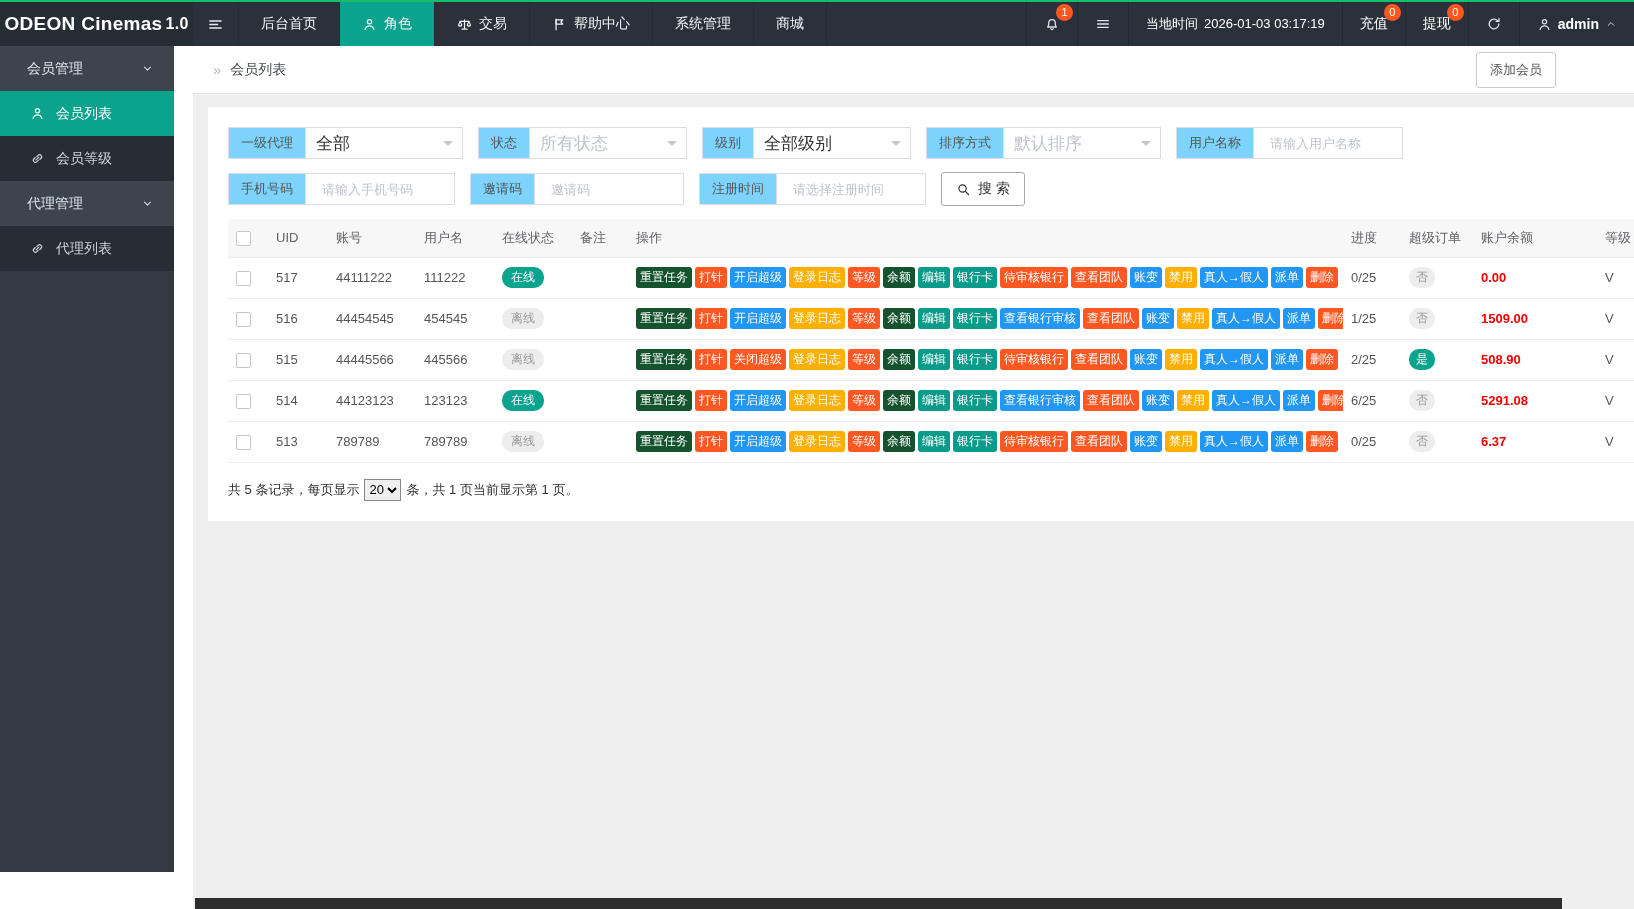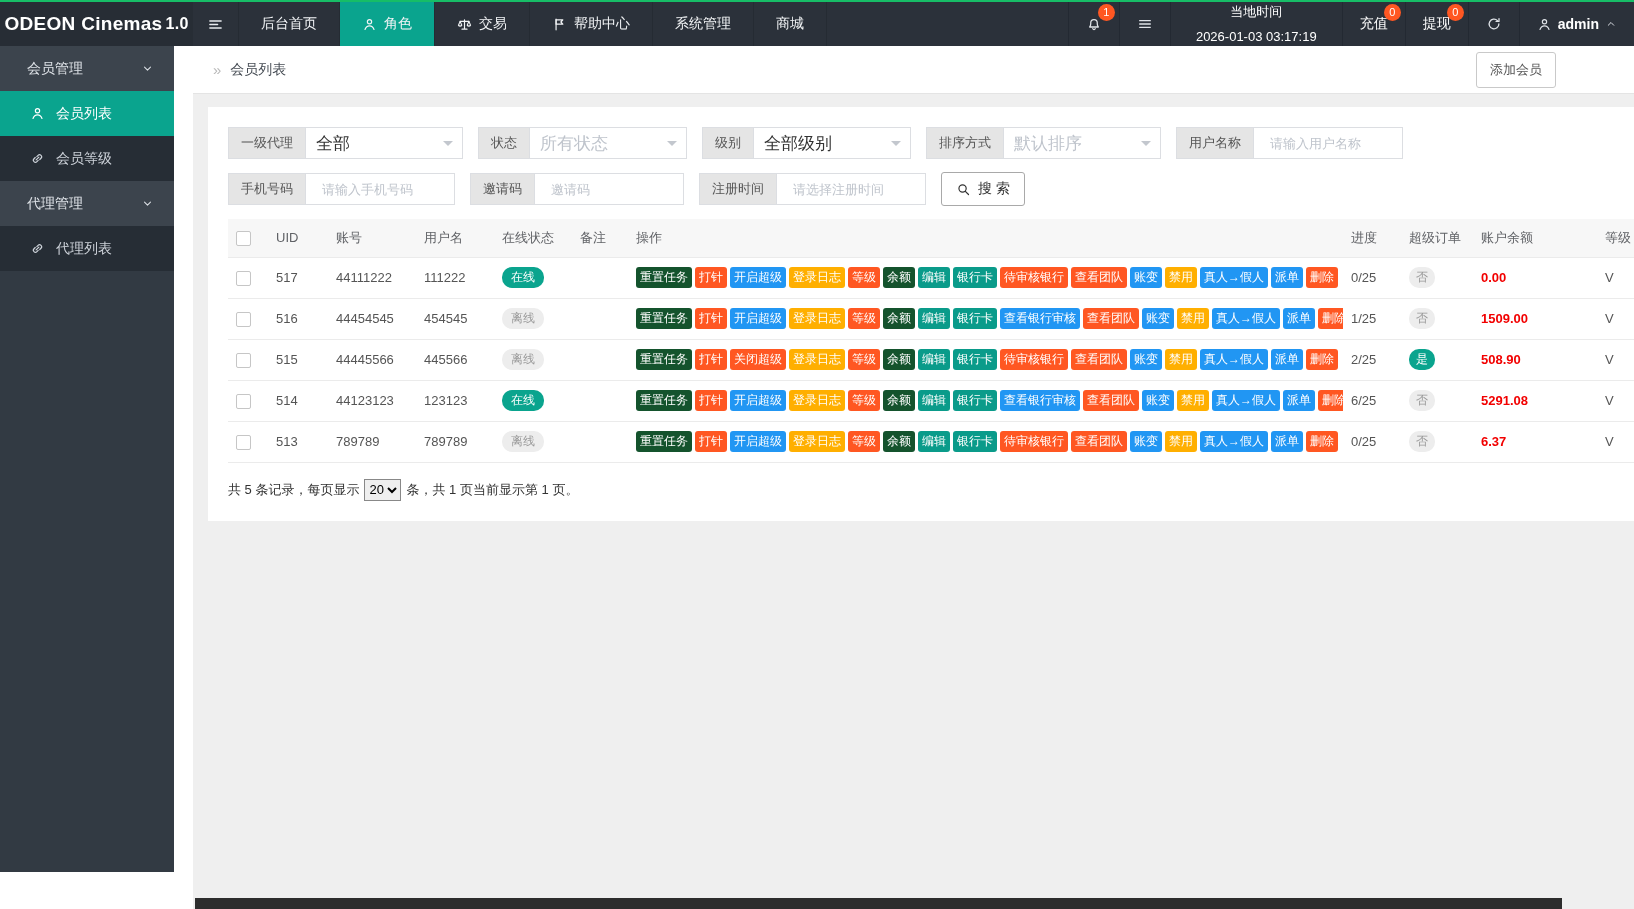--- a/index.html
+++ b/index.html
@@ -14,21 +14,21 @@
   .logo sup { font-size:16px; font-weight:bold; margin-left:3px; }
   .hamburger { width:46px; display:flex; align-items:center; justify-content:center;
     border-right:1px solid #252b33; color:#e7eaee; cursor:pointer; }
   .nav-menu { display:flex; align-items:stretch; }
   .nav-item { padding:0 22px; display:flex; align-items:center; gap:7px; font-size:14px;
     color:#f2f4f6; cursor:pointer; border-right:1px solid #252b33; }
   .nav-item.active { background:#0aa48e; }
   .nav-right { margin-left:auto; display:flex; align-items:stretch; }
   .nr-item { display:flex; align-items:center; padding:0 17px; border-left:1px solid #232932;
     position:relative; font-size:14px; gap:6px; cursor:pointer; color:#fff; }
-  .nr-time { flex-direction:column; justify-content:center; min-width:172px; font-size:13px;
+  .nr-time { flex-direction:row; justify-content:center; min-width:172px; font-size:13px;
     line-height:1.5; text-align:left; cursor:default;gap:6px; }
   .badge { position:absolute; top:2px; right:4px; background:#ff5722; color:#fff; border-radius:9px;
     min-width:17px; height:17px; line-height:17px; font-size:11px; text-align:center; padding:0 4px; }
   .nr-user { font-weight:bold; }
 
   
   .sidebar { position:absolute; left:0; top:46px; width:174px; height:826px; background:#323a43; }
   .side-group { height:45px; display:flex; align-items:center; justify-content:space-between;
     padding:0 20px 0 27px; background:#3c444d; color:#dfe3e8; font-size:14px; cursor:pointer; }
   .side-item { height:45px; display:flex; align-items:center; gap:11px; padding-left:30px;
@@ -45,21 +45,21 @@
     color:#555; font-size:13px; padding:8px 13px; border-radius:3px; cursor:pointer;
     font-family:inherit; }
 
   .content { padding:13px 0 0 15px; }
   .panel { background:#fff; width:1509px; padding:20px; min-height:412px; }
 
   
   .filter-row { display:flex; gap:15px; margin-bottom:13px; align-items:center; }
   .contents { display:contents; }
   .fgroup { display:flex; height:32px; }
-  .flabel { background:#e5e5e5; border:1px solid #dcdee2; border-right:none; padding:0 12px;
+  .flabel { background:#7dd3fc; border:1px solid #dcdee2; border-right:none; padding:0 12px;
     line-height:30px; font-size:13px; color:#555; white-space:nowrap; }
   .fselect { position:relative; border:1px solid #dcdee2; background:#fff; width:158px;
     display:flex; align-items:center; padding:0 24px 0 10px; font-size:17px; color:#333; cursor:pointer; }
   .fselect.ph { color:#bfc4cc; }
   .caret { position:absolute; right:9px; top:13px; width:0; height:0;
     border:5px solid transparent; border-top-color:#c3c7ce; }
   .finput { border:1px solid #dcdee2; width:150px; padding:0 16px; font-size:13px; color:#333;
     outline:none; height:32px; font-family:inherit; }
   .finput::placeholder { color:#bfc4cc; }
   .search-btn { height:34px; border:1px solid #a9a9a9; background:#fff; border-radius:3px;

